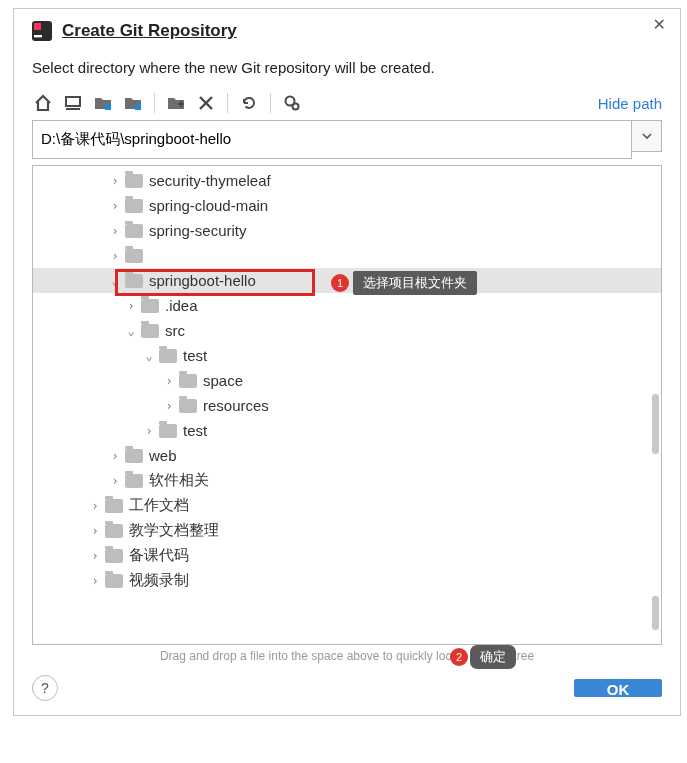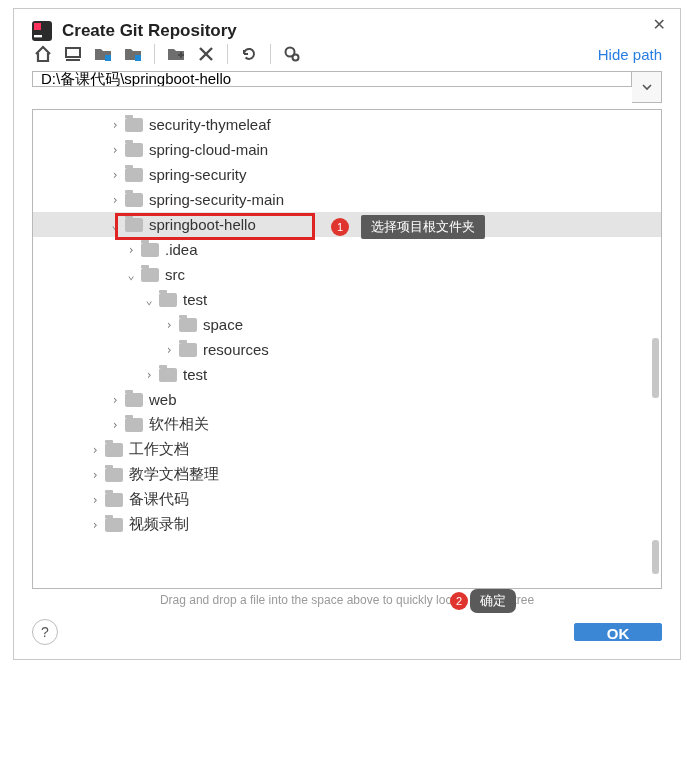--- a/index.html
+++ b/index.html
@@ -15,20 +15,21 @@
     width: 668px;
     margin: 8px 0 0 13px;
     border: 1px solid #c8c8c8;
     background: #fff;
     padding: 12px 18px 14px 18px;
   }
   .title-row {
     display: flex;
     align-items: center;
     gap: 10px;
+    text-decoration: underline;
   }
   .app-icon {
     width: 20px; height: 20px;
     display: inline-flex;
     align-items: center; justify-content: center;
   }
   .title {
     font-size: 17px; font-weight: 600;
   }
   .close-x {
@@ -65,21 +66,21 @@
     color: #2a7de1;
     font-size: 15px;
     cursor: pointer;
   }
   .path-row {
     display: flex;
     margin-bottom: 6px;
   }
   .path-input {
     flex: 1;
-    height: 16px;
+    height: 39px;
     border: 1px solid #b8b8b8;
     padding: 0 8px;
     font-size: 15px;
     font-family: inherit;
     outline: none;
   }
   .path-dd {
     width: 30px; height: 32px;
     border: 1px solid #b8b8b8;
     border-left: none;
@@ -218,20 +219,21 @@
     <span class="app-icon">
       <svg viewBox="0 0 20 20" width="20" height="20">
         <rect x="0" y="0" width="20" height="20" rx="3" fill="#2b2b2b"></rect>
         <rect x="2" y="2" width="7" height="7" fill="#fe315d"></rect>
         <rect x="2" y="14" width="8" height="2.4" fill="#ffffff"></rect>
       </svg>
     </span>
     <span class="title">Create Git Repository</span>
   </div>
 
+  <div class="subtitle">Select directory where the new Git repository will be created.</div>
 
   <div class="toolbar">
     <span class="tb-btn">
       <svg width="18" height="18" viewBox="0 0 18 18">
           <path d="M2 9 L9 2 L16 9 M4 8 V16 H14 V8" fill="none" stroke="#4a4a4a" stroke-width="2.2"></path>
         </svg>
     </span>
     <span class="tb-btn">
       <svg width="18" height="18" viewBox="0 0 18 18">
           <rect x="2" y="3" width="14" height="9" fill="none" stroke="#4a4a4a" stroke-width="2"></rect>
@@ -303,21 +305,20 @@
           <span class="lbl">spring-cloud-main</span>
         </div>
         <div class="row ind1">
           <span class="chev">›</span>
           <span class="folder-ico"></span>
           <span class="lbl">spring-security</span>
         </div>
         <div class="row ind1">
           <span class="chev">›</span>
           <span class="folder-ico"></span>
-          <span class="lbl">spring-security-main</span>
         </div>
         <div class="row ind1 sel">
           <span class="chev">⌄</span>
           <span class="folder-ico"></span>
           <span class="lbl">springboot-hello</span>
         </div>
         <div class="row ind2">
           <span class="chev">›</span>
           <span class="folder-ico"></span>
           <span class="lbl">.idea</span>
@@ -374,21 +375,21 @@
         </div>
         <div class="row indA">
           <span class="chev">›</span>
           <span class="folder-ico"></span>
           <span class="lbl">视频录制</span>
         </div>
       </div>
 
     <div class="red-box" style="left:82px; top:103px; width:200px; height:27px;"></div>
     <div class="anno-badge" style="left:298px; top:108px;">1</div>
-    <div class="anno-tip" style="left:328px; top:105px;">选择项目根文件夹</div>
+    <div class="anno-tip" style="left:320px; top:105px;">选择项目根文件夹</div>
 
     <div class="scroll-thumb" style="top:228px; height:60px;"></div>
     <div class="scroll-thumb" style="top:430px; height:34px;"></div>
   </div>
 
   <div class="hint">
     <span>Drag and drop a file into the space above to quickly locate it in the tree</span>
     <span class="anno-badge" style="position:absolute; left:418px; top:-1px;">2</span>
     <span class="anno-tip" style="position:absolute; left:438px; top:-4px;border-radius:7px;">确定</span>
   </div>

